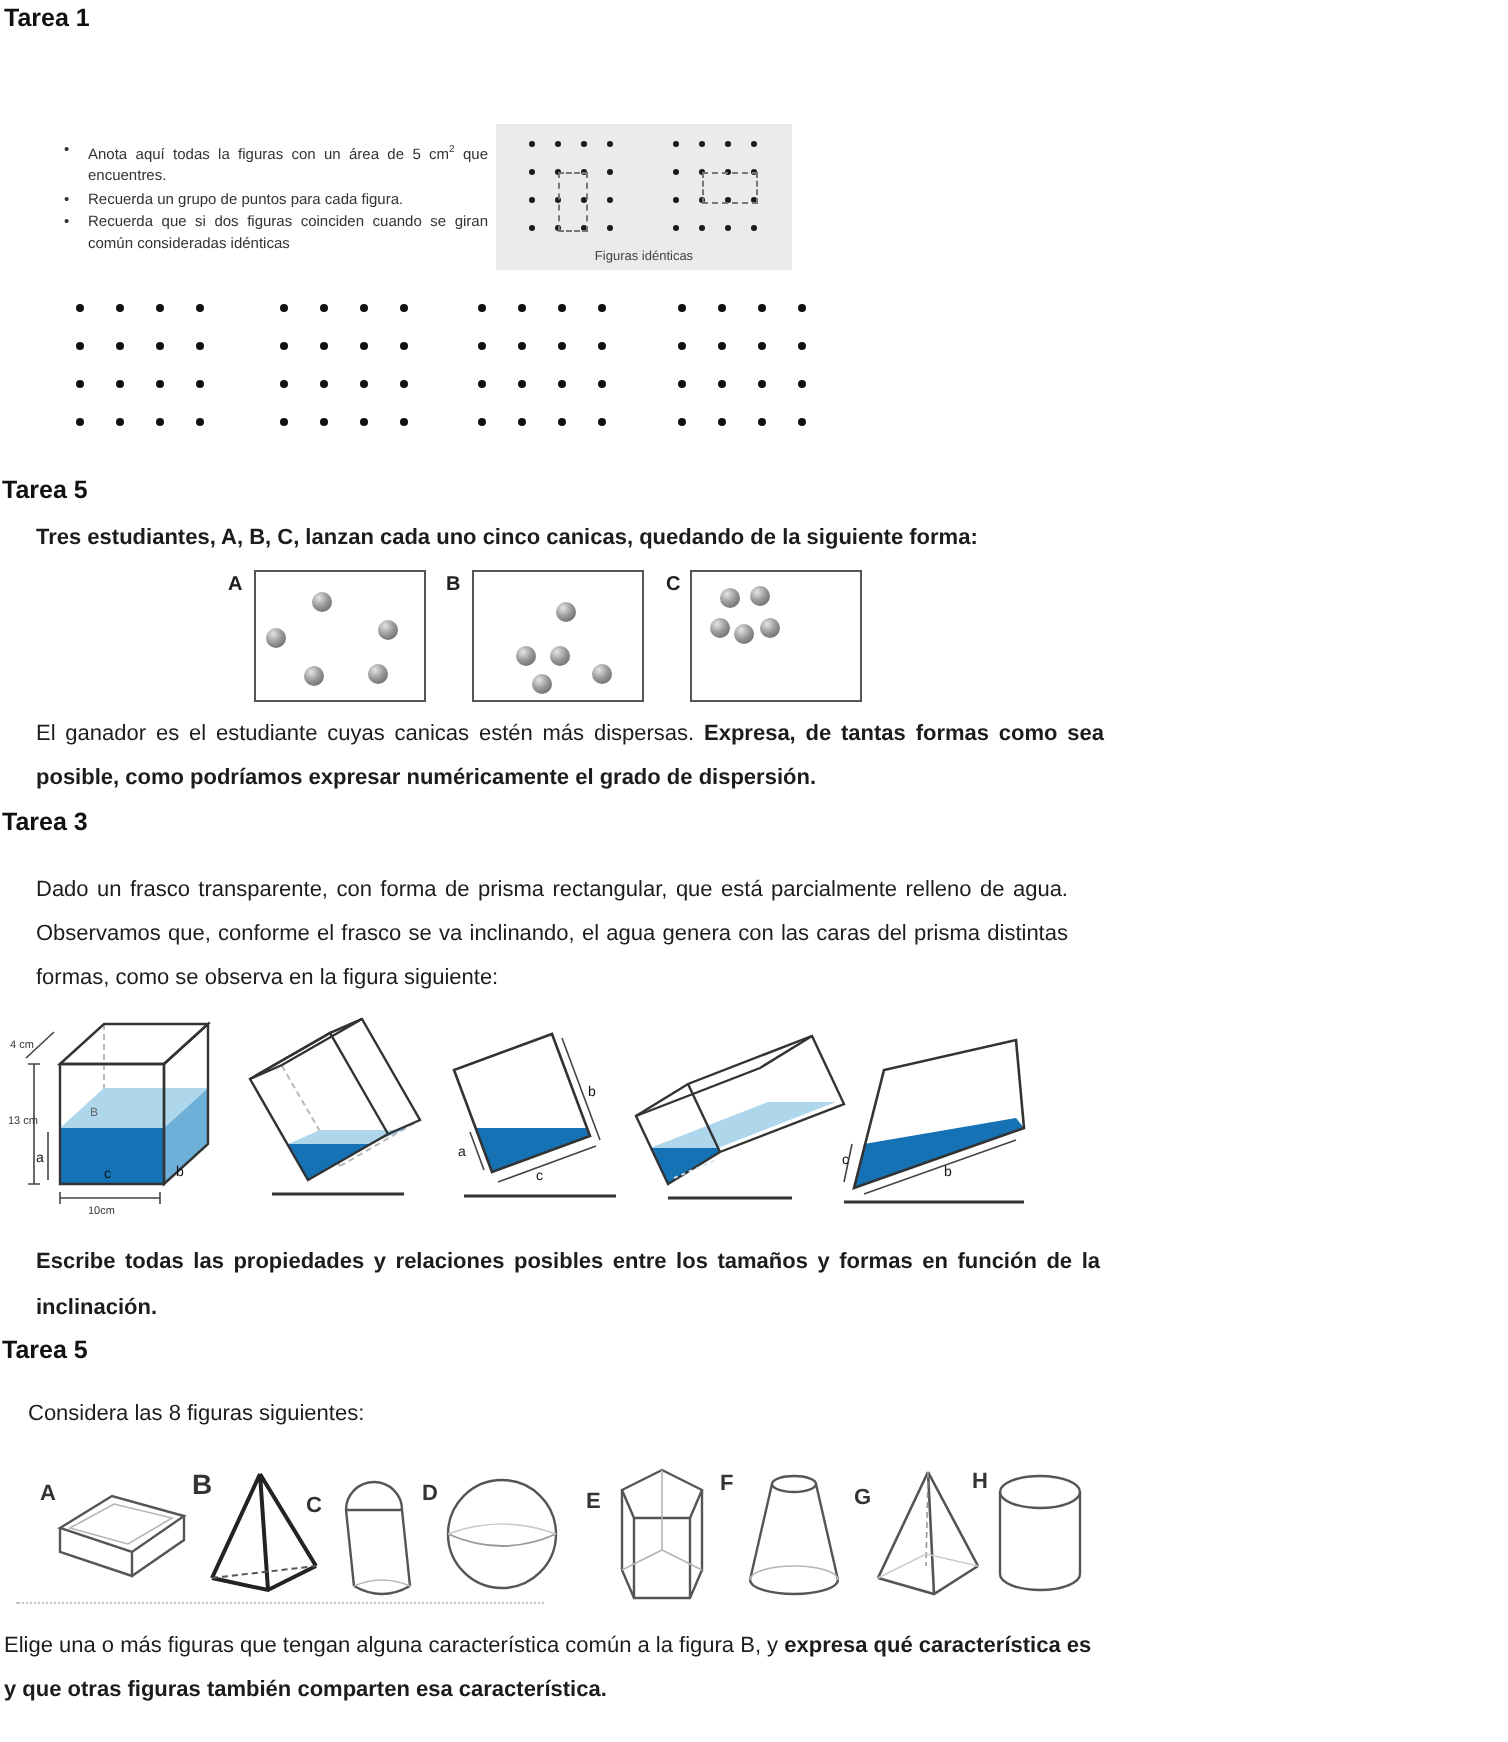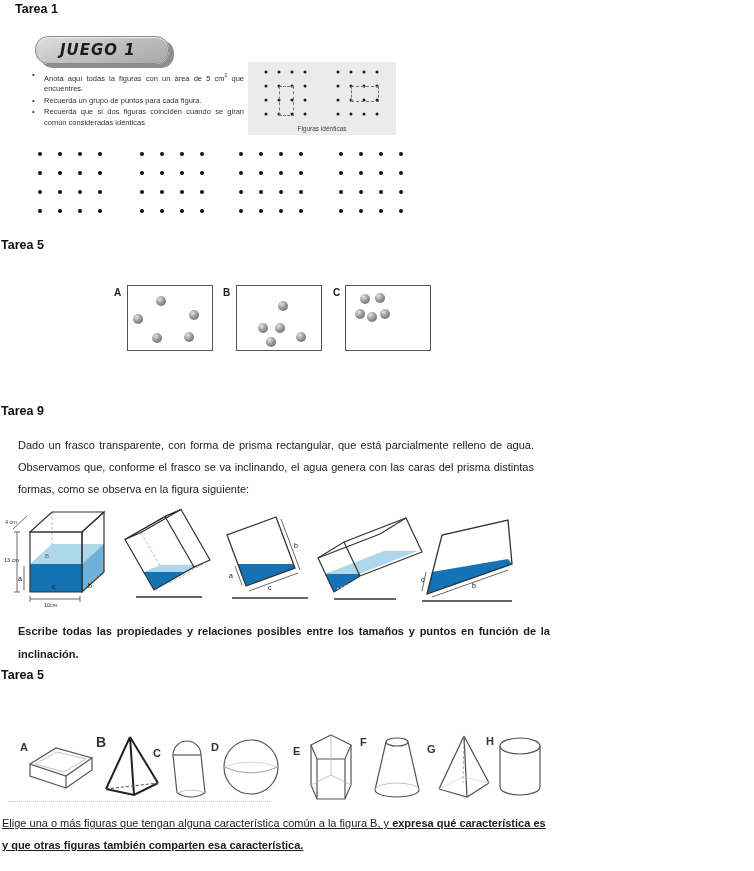--- a/index.html
+++ b/index.html
@@ -50,25 +50,22 @@
   .ptlabel{font-size:7px;fill:#111;}
   
   .shape-letter{position:absolute;font-size:11px;font-weight:bold;color:#333;}
   .dotline{left:8px;top:801px;width:264px;border-top:1px dotted #c4c4c4;height:0;}
 </style>
 </head>
 <body>
 
 <div id="page">
 
-  <div class="abs task-head" style="left:15px;top:2px;text-align:right;">Tarea 1</div>
-
-  <div class="abs juego-btn">
-    <span>JUEGO 1</span>
-  </div>
+  <div class="abs task-head" style="left:2px;top:2px;text-align:right;">Tarea 1</div>
+
 
   <div class="abs bullets">
     <div class="bullet">
       <span class="bdot">•</span>
       <span class="btext"><span>Anota aquí todas la figuras con un área de 5 cm</span><sup>2</sup> <span>que encuentres.</span></span>
     </div>
     <div class="bullet">
       <span class="bdot">•</span>
       <span class="btext">Recuerda un grupo de puntos para cada figura.</span>
     </div>
@@ -190,20 +187,21 @@
         <span class="adot" style="left: 65px; top: 44px;"></span>
         <span class="adot" style="left: 5px; top: 63px;"></span>
         <span class="adot" style="left: 25px; top: 63px;"></span>
         <span class="adot" style="left: 45px; top: 63px;"></span>
         <span class="adot" style="left: 65px; top: 63px;"></span>
       </div>
   </div>
 
   <div class="abs task-head" style="left:1px;top:238px;">Tarea 5</div>
 
+  <div class="abs para bold" style="left:18px;top:258px;width:534px;">Tres estudiantes, A, B, C, lanzan cada uno cinco canicas, quedando de la siguiente forma:</div>
 
   <span class="abs canica-label" style="left:114px;top:287px;">A</span>
   <div class="abs canica-box" style="left:127px;top:285px;">
       <span class="marble" style="left: 39%; top: 24%;"></span>
       <span class="marble" style="left: 12%; top: 51%;"></span>
       <span class="marble" style="left: 78%; top: 45%;"></span>
       <span class="marble" style="left: 35%; top: 81%;"></span>
       <span class="marble" style="left: 73%; top: 79%;"></span>
     </div>
 
@@ -218,22 +216,25 @@
 
   <span class="abs canica-label" style="left:333px;top:287px;">C</span>
   <div class="abs canica-box" style="left:345px;top:285px;">
       <span class="marble" style="left: 23%; top: 21%;"></span>
       <span class="marble" style="left: 41%; top: 19%;"></span>
       <span class="marble" style="left: 17%; top: 43%;"></span>
       <span class="marble" style="left: 31%; top: 49%;"></span>
       <span class="marble" style="left: 47%; top: 44%;"></span>
     </div>
 
-
-  <div class="abs task-head" style="left:1px;top:404px;">Tarea 9</div>
+  <div class="abs para" style="left:18px;top:356px;width:534px;text-align:justify;">
+    <span>El ganador es el estudiante cuyas canicas estén más dispersas. </span><span class="bold">Expresa, de tantas formas como sea posible, como podríamos expresar numéricamente el grado de dispersión.</span>
+  </div>
+
+  <div class="abs task-head" style="left:1px;top:404px;">Tarea 3</div>
 
   <div class="abs para" style="left:18px;top:434px;width:516px;text-align:justify;">Dado un frasco transparente, con forma de prisma rectangular, que está parcialmente relleno de agua. Observamos que, conforme el frasco se va inclinando, el agua genera con las caras del prisma distintas formas, como se observa en la figura siguiente:</div>
 
   <div class="abs fig-band">
 
     <svg style="left:2px;top:2px;" width="112" height="110" viewBox="0 0 112 110">
       <g stroke="#b9b9b9" stroke-width="1" stroke-dasharray="3,2" fill="none">
         <path d="M48,14 L48,74 L100,74 M48,74 L26,94"></path>
       </g>
       <polygon points="26,66 78,66 78,94 26,94" fill="#1572b4"></polygon>
@@ -306,24 +307,25 @@
       <g stroke="#444" stroke-width="0.8" fill="none">
         <path d="M6,70 L2,89"></path>
         <path d="M12,95 L88,68"></path>
       </g>
       <text class="ptlabel" x="1" y="80">c</text>
       <text class="ptlabel" x="52" y="86">b</text>
       <line x1="2" y1="99" x2="92" y2="99" stroke="#333" stroke-width="1.4"></line>
     </svg>
   </div>
 
-  <div class="abs para bold" style="left:18px;top:620px;width:532px;text-align:justify;line-height:23px;">Escribe todas las propiedades y relaciones posibles entre los tamaños y puntos en función de la inclinación.</div>
+  <div class="abs para bold" style="left:18px;top:620px;width:532px;text-align:justify;line-height:23px;">Escribe todas las propiedades y relaciones posibles entre los tamaños y formas en función de la inclinación.</div>
 
   <div class="abs task-head" style="left:1px;top:668px;">Tarea 5</div>
 
+  <div class="abs para" style="left:14px;top:696px;width:400px;">Considera las 8 figuras siguientes:</div>
 
   <span class="shape-letter" style="left:20px;top:741px;">A</span>
   <span class="shape-letter" style="left:96px;top:734px;font-size:14px;">B</span>
   <span class="shape-letter" style="left:153px;top:747px;">C</span>
   <span class="shape-letter" style="left:211px;top:741px;">D</span>
   <span class="shape-letter" style="left:293px;top:745px;">E</span>
   <span class="shape-letter" style="left:360px;top:736px;">F</span>
   <span class="shape-letter" style="left:427px;top:743px;">G</span>
   <span class="shape-letter" style="left:486px;top:735px;">H</span>
 
@@ -388,17 +390,17 @@
   <svg class="abs" style="left:494px;top:733px;" width="52" height="68" viewBox="0 0 52 68">
     <g stroke="#555" stroke-width="1.2" fill="none">
       <ellipse cx="26" cy="13" rx="20" ry="8"></ellipse>
       <path d="M6,13 L6,54 M46,13 L46,54"></path>
       <path d="M6,54 A20,8 0 0 0 46,54"></path>
     </g>
   </svg>
 
   <div class="abs dotline"></div>
 
-  <div class="abs para" style="left:2px;top:812px;width:548px;text-decoration:underline;">
+  <div class="abs para" style="left:2px;top:812px;width:548px;">
     <span>Elige una o más figuras que tengan alguna característica común a la figura B, y </span><span class="bold">expresa qué característica es y que otras figuras también comparten esa característica.</span>
   </div>
 
 </div>
 
 </body></html>

